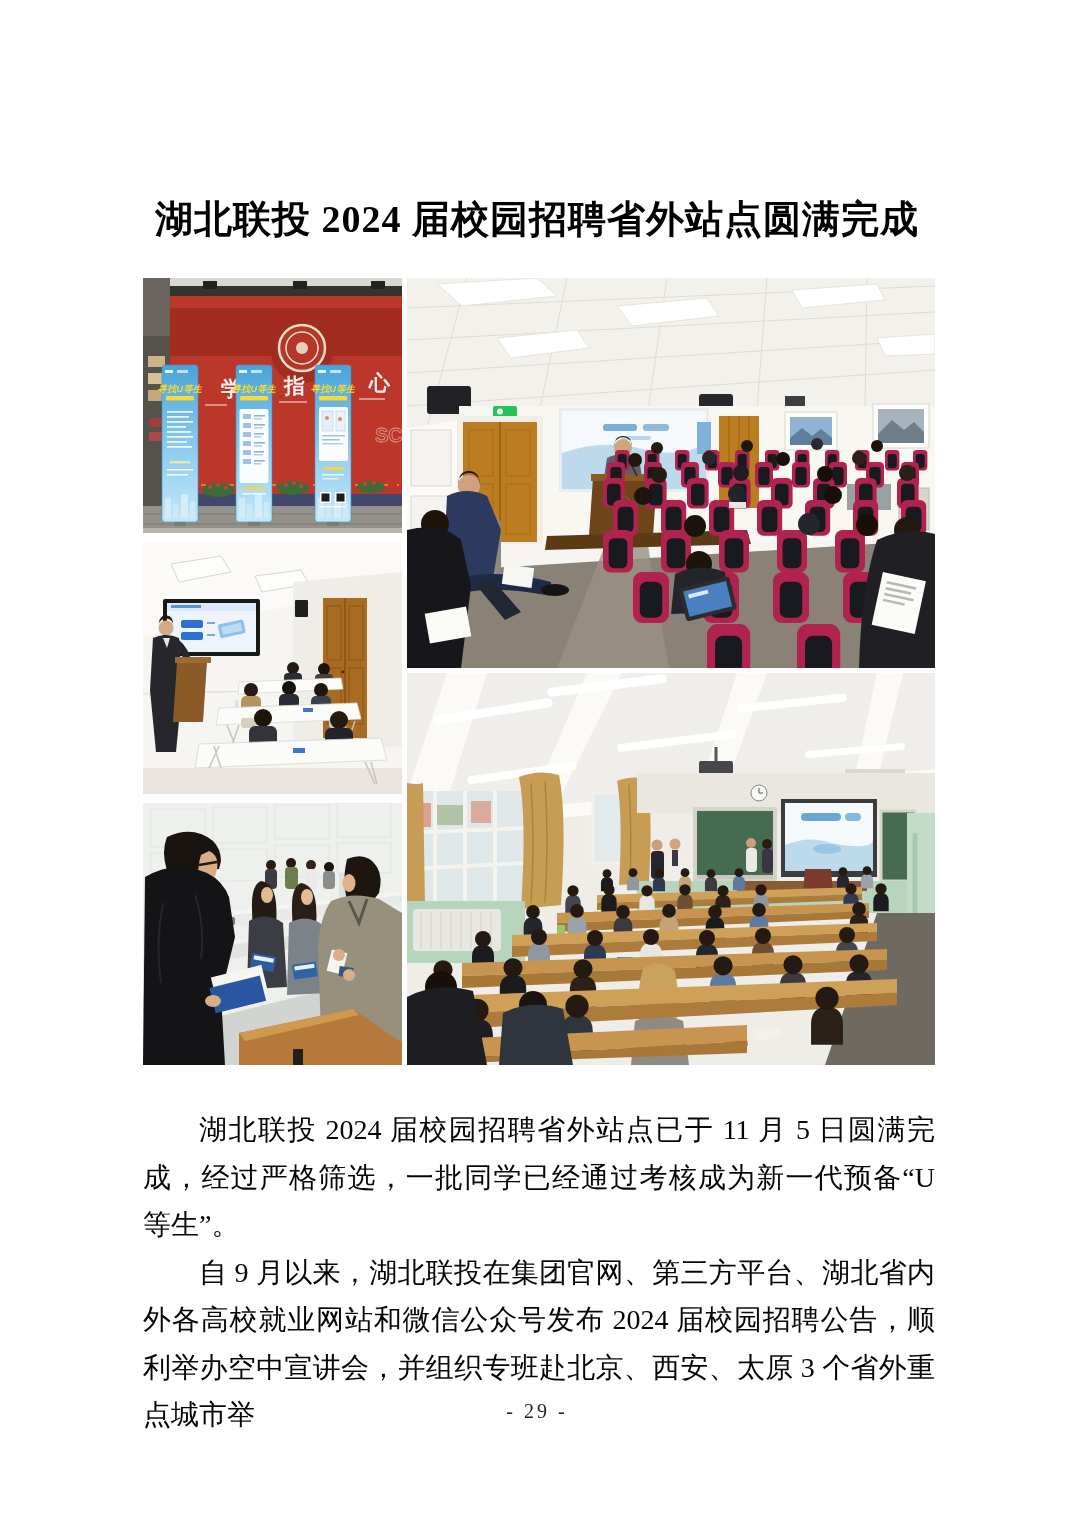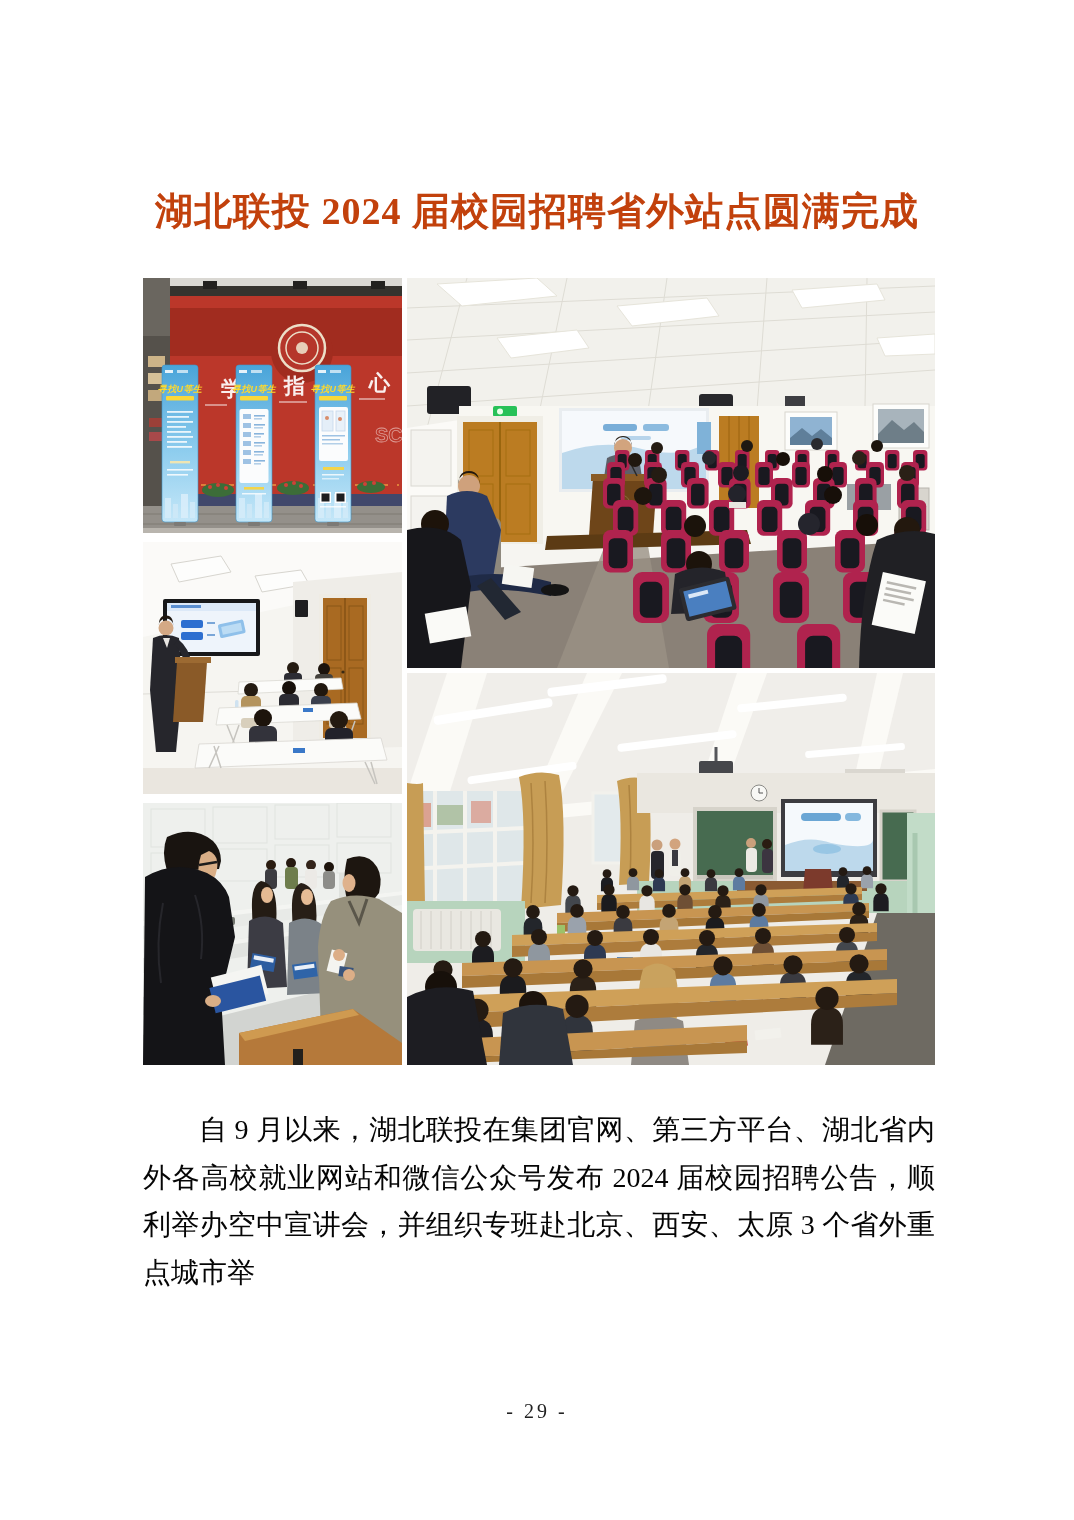--- a/index.html
+++ b/index.html
@@ -4,22 +4,22 @@
 <style>
   :root{
     --wall-red:#bb372a; --banner-blue:#49a4d9; --banner-yellow:#ffd92a;
     --seat-magenta:#b0234e; --chalkboard-green:#476b50; --curtain-tan:#c79d55;
     --mint-green:#b7d4bd; --door-wood:#bb7c22; --exit-green:#27c158;
     --screen-slide-blue:#bdd9ec; --pavement-gray:#94908a; --ink:#050505;
   }
   html,body{margin:0;padding:0;background:#ffffff;}
   .page{position:relative;width:1074px;height:1520px;background:#ffffff;overflow:hidden;
         font-family:"Liberation Serif","DejaVu Serif",serif;color:var(--ink);}
-  .title{position:absolute;top:186px;left:0;width:100%;margin:0;text-align:center;
-         font-size:38px;font-weight:700;letter-spacing:1px;color:#c2410c;}
+  .title{position:absolute;top:194px;left:0;width:100%;margin:0;text-align:center;
+         font-size:38px;font-weight:700;letter-spacing:1px;color:#000000;}
   .collage{position:absolute;left:143px;top:278px;width:792px;height:787px;display:flex;gap:5px;}
   .col{display:flex;flex-direction:column;}
   .col-left{width:259px;gap:9px;}
   .col-right{width:528px;gap:5px;}
   figure{margin:0;padding:0;line-height:0;}
   svg{display:block;}
   .bodytext{position:absolute;left:143px;top:1106px;width:792px;
             font-size:28px;line-height:47.5px;text-align:justify;color:var(--ink);}
   .bodytext p{margin:0;text-indent:2em;}
   .pagenum{position:absolute;top:1400px;left:0;width:100%;text-align:center;
@@ -881,18 +881,19 @@
             <path d="M0,324 q30,-16 66,-6 l14,74 -80,0z" fill="#1d1d22"></path>
             <circle cx="126" cy="332" r="14" fill="#1c130c"></circle>
             <path d="M96,340 q28,-14 60,-4 l10,56 -74,0z" fill="#30343c"></path>
           </g>
         </svg>
       </figure>
     </div>
   </div>
 
   <div class="bodytext">
+    <p>湖北联投 2024 届校园招聘省外站点已于 11 月 5 日圆满完成，经过严格筛选，一批同学已经通过考核成为新一代预备“U 等生”。</p>
     <p>自 9 月以来，湖北联投在集团官网、第三方平台、湖北省内外各高校就业网站和微信公众号发布 2024 届校园招聘公告，顺利举办空中宣讲会，并组织专班赴北京、西安、太原 3 个省外重点城市举</p>
   </div>
 
   <div class="pagenum">- 29 -</div>
 
 </div>
 
 </body></html>

